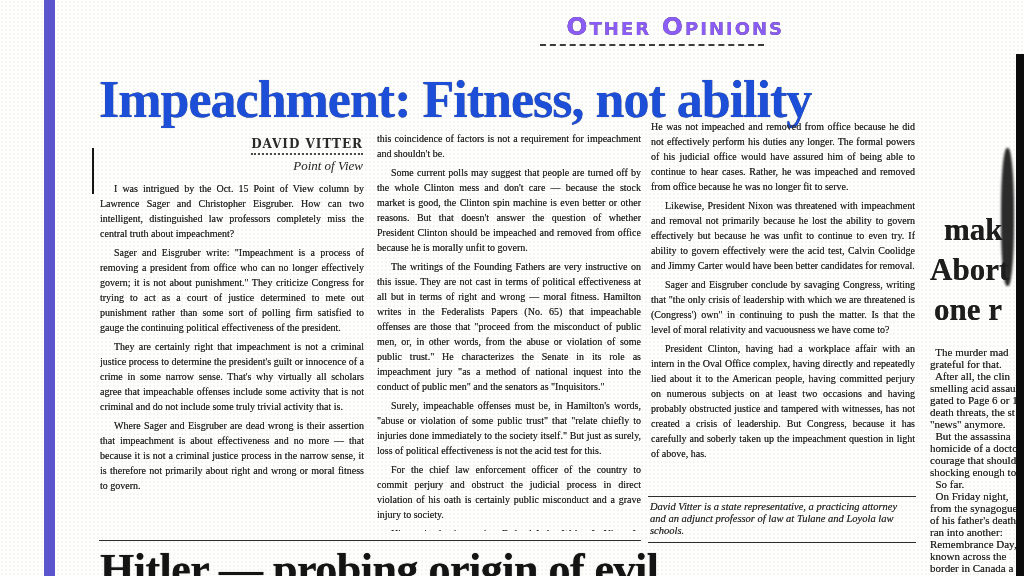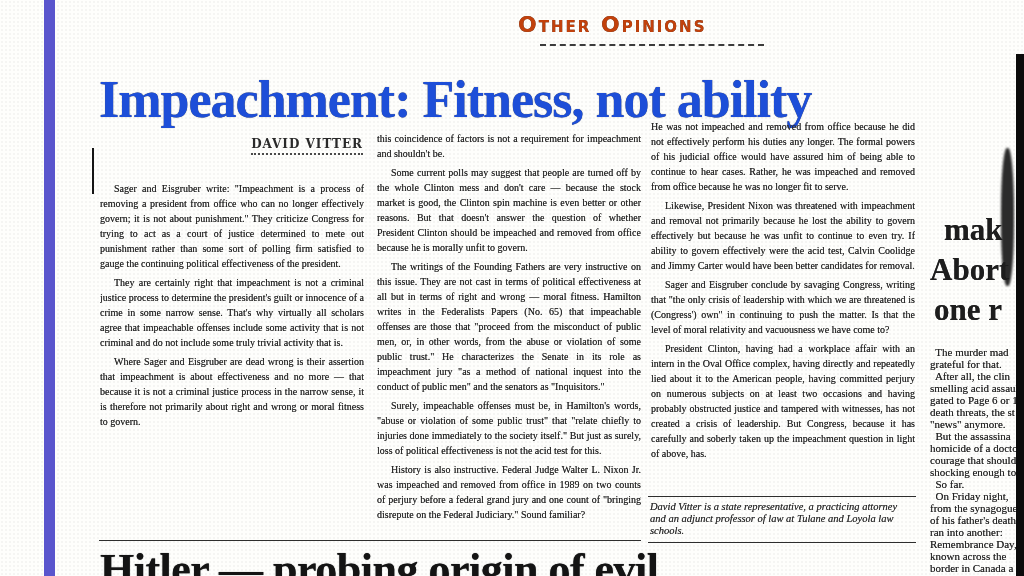--- a/index.html
+++ b/index.html
@@ -12,23 +12,23 @@
     position:absolute;inset:0;pointer-events:none;
     background-image:radial-gradient(rgba(0,0,0,0.035) 1px, transparent 1px);
     background-size:4px 4px;
   }
   .accent-stripe{position:absolute;left:44px;top:0;width:11px;height:576px;background:#5a55cd;}
   .right-bar{position:absolute;left:1016px;top:54px;width:8px;height:522px;background:#0b0b0b;}
   .smudge{position:absolute;left:1001px;top:148px;width:13px;height:138px;background:#2b2b2b;border-radius:45%;filter:blur(1.3px);}
   .tick-artifact{position:absolute;left:92px;top:148px;width:2px;height:46px;background:#151515;}
 
   .section-header{
-    position:absolute;left:518px;top:12px;width:266px;text-align:left;
-    font-family:"DejaVu Sans", sans-serif;font-weight:bold;font-size:22px;
-    font-variant-caps:small-caps;letter-spacing:2px;color:#c2410c;
+    position:absolute;left:518px;top:12px;width:266px;text-align:right;
+    font-family:"DejaVu Sans", sans-serif;font-weight:bold;font-size:25px;
+    font-variant-caps:small-caps;letter-spacing:2px;color:#8b5cf6;
     text-shadow:0 0 0.6px #333;
   }
   .section-underline{position:absolute;left:540px;top:44px;width:224px;border-top:2px dashed #3c3c3c;}
 
   .main-headline{
     position:absolute;left:99px;top:70px;width:800px;
     font-family:"Liberation Serif", serif;font-weight:bold;font-size:52px;
     letter-spacing:-1px;color:#1d4ed8;white-space:nowrap;
     text-shadow:0 0 0.7px #444;
   }
@@ -93,33 +93,36 @@
 <div class="smudge"></div>
 <div class="tick-artifact"></div>
 
 <div class="section-header">Other Opinions</div>
 <div class="section-underline"></div>
 
 <div class="main-headline">Impeachment: Fitness, not ability</div>
 
 <div class="byline-block">
   <div class="byline-name">DAVID VITTER</div>
+  <div class="byline-tag">Point of View</div>
 </div>
 
 <div id="col1" class="col">
+    <p>I was intrigued by the Oct. 15 Point of View column by Lawrence Sager and Christopher Eisgruber. How can two intelligent, distinguished law professors completely miss the central truth about impeachment?</p>
     <p>Sager and Eisgruber write: "Impeachment is a process of removing a president from office who can no longer effectively govern; it is not about punishment." They criticize Congress for trying to act as a court of justice determined to mete out punishment rather than some sort of polling firm satisfied to gauge the continuing political effectiveness of the president.</p>
     <p>They are certainly right that impeachment is not a criminal justice process to determine the president's guilt or innocence of a crime in some narrow sense. That's why virtually all scholars agree that impeachable offenses include some activity that is not criminal and do not include some truly trivial activity that is.</p>
     <p>Where Sager and Eisgruber are dead wrong is their assertion that impeachment is about effectiveness and no more — that because it is not a criminal justice process in the narrow sense, it is therefore not primarily about right and wrong or moral fitness to govern.</p>
   </div>
 
 <div id="col2" class="col continued">
     <p>this coincidence of factors is not a requirement for impeachment and shouldn't be.</p>
     <p>Some current polls may suggest that people are turned off by the whole Clinton mess and don't care — because the stock market is good, the Clinton spin machine is even better or other reasons. But that doesn't answer the question of whether President Clinton should be impeached and removed from office because he is morally unfit to govern.</p>
     <p>The writings of the Founding Fathers are very instructive on this issue. They are not cast in terms of political effectiveness at all but in terms of right and wrong — moral fitness. Hamilton writes in the Federalists Papers (No. 65) that impeachable offenses are those that "proceed from the misconduct of public men, or, in other words, from the abuse or violation of some public trust." He characterizes the Senate in its role as impeachment jury "as a method of national inquest into the conduct of public men" and the senators as "Inquisitors."</p>
     <p>Surely, impeachable offenses must be, in Hamilton's words, "abuse or violation of some public trust" that "relate chiefly to injuries done immediately to the society itself." But just as surely, loss of political effectiveness is not the acid test for this.</p>
+    <p>For the chief law enforcement officer of the country to commit perjury and obstruct the judicial process in direct violation of his oath is certainly public misconduct and a grave injury to society.</p>
     <p>History is also instructive. Federal Judge Walter L. Nixon Jr. was impeached and removed from office in 1989 on two counts of perjury before a federal grand jury and one count of "bringing disrepute on the Federal Judiciary." Sound familiar?</p>
   </div>
 
 <div id="col3" class="col continued">
     <p>He was not impeached and removed from office because he did not effectively perform his duties any longer. The formal powers of his judicial office would have assured him of being able to continue to hear cases. Rather, he was impeached and removed from office because he was no longer fit to serve.</p>
     <p>Likewise, President Nixon was threatened with impeachment and removal not primarily because he lost the ability to govern effectively but because he was unfit to continue to even try. If ability to govern effectively were the acid test, Calvin Coolidge and Jimmy Carter would have been better candidates for removal.</p>
     <p>Sager and Eisgruber conclude by savaging Congress, writing that "the only crisis of leadership with which we are threatened is (Congress') own" in continuing to push the matter. Is that the level of moral relativity and vacuousness we have come to?</p>
     <p>President Clinton, having had a workplace affair with an intern in the Oval Office complex, having directly and repeatedly lied about it to the American people, having committed perjury on numerous subjects on at least two occasions and having probably obstructed justice and tampered with witnesses, has not created a crisis of leadership. But Congress, because it has carefully and soberly taken up the impeachment question in light of above, has.</p>
   </div>
 

